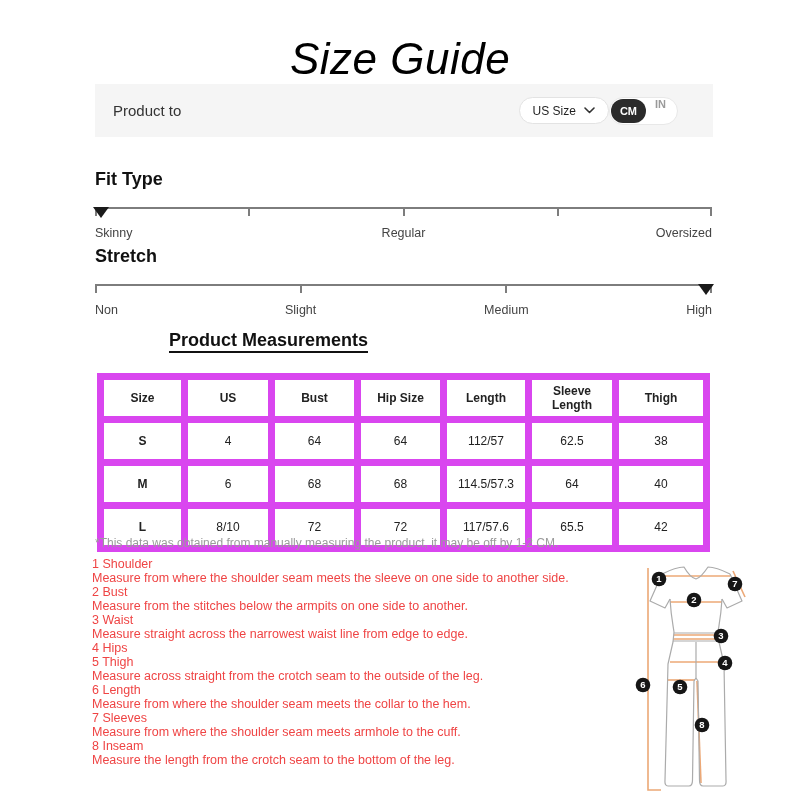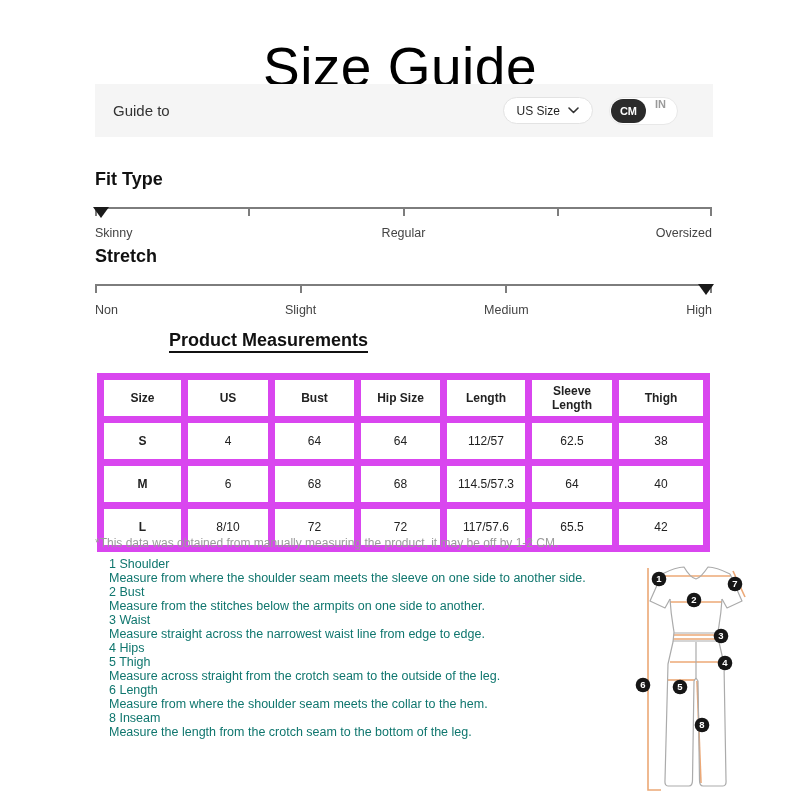--- a/index.html
+++ b/index.html
@@ -4,31 +4,31 @@
 <style>
   html,body { margin:0; padding:0; background:#fff; }
   #page {
     position:relative; width:800px; height:800px; margin:0 auto;
     background:#fff; font-family:"Liberation Sans", sans-serif; overflow:hidden;
   }
 
   
   .title {
     position:absolute; top:6px; left:0; width:100%;
-    text-align:center; font-size:55px; line-height:48px;
-    color:#000; letter-spacing:0.5px; font-weight:400;
+    text-align:center; font-size:44px; line-height:48px;
+    color:#000; letter-spacing:0.5px; font-weight:400;font-style:italic;
   }
 
   
   .switch-bar {
     position:absolute; left:95px; top:84px; width:618px; height:53px;
     background:#f5f5f5; display:flex; align-items:center;
   }
   .switch-label { margin-left:18px; font-size:15px; color:#333; }
-  .switch-controls { margin-left:auto; margin-right:35px; display:flex; align-items:center; gap:16px; }
+  .switch-controls { margin-left:auto; margin-right:35px; display:flex; align-items:center; gap:0; }
   .size-pill {
     height:25px; background:#fff; border:1px solid #e3e3e3; border-radius:14px;
     display:flex; align-items:center; gap:8px; padding:0 13px;
     font-size:12px; color:#1f1f1f; cursor:pointer;
   }
   .unit-toggle {
     height:26px; background:#fff; border:1px solid #e8e8e8; border-radius:14px;
     display:flex; align-items:flex-start; cursor:pointer;
   }
   .unit-cm {
@@ -74,37 +74,37 @@
     border:7px solid #d946ef; height:36px; padding:0;
     text-align:center; vertical-align:middle; font-size:12px; color:#222;
   }
   .size-table th { font-weight:bold; }
   .size-table td.size-col { font-weight:bold; }
 
   .footnote { position:absolute; left:95px; top:536px; font-size:12px; color:#9b9b9b; }
 
   
   .measure-list {
-    position:absolute; left:109px; top:557px; width:556px;
-    font-size:12.5px; line-height:14px; color:#0f766e;
+    position:absolute; left:92px; top:557px; width:556px;
+    font-size:12.5px; line-height:14px; color:#ef4444;
   }
 
   
   .figure { position:absolute; left:634px; top:560px; width:124px; height:238px; }
   .figure svg { display:block; }
 </style>
 </head>
 <body>
 
 <div id="page">
 
   <h1 class="title">Size Guide</h1>
 
   <div class="switch-bar">
-    <span class="switch-label">Guide to</span>
+    <span class="switch-label">Product to</span>
     <div class="switch-controls">
       <div class="size-pill">
         <span>US Size</span>
         <svg width="11" height="7" viewBox="0 0 11 7">
           <polyline points="1,1 5.5,5.5 10,1" fill="none" stroke="#333" stroke-width="1.6" stroke-linecap="round" stroke-linejoin="round"></polyline>
         </svg>
       </div>
       <div class="unit-toggle">
         <span class="unit-cm">CM</span>
         <span class="unit-in">IN</span>
@@ -222,20 +222,24 @@
     </div>
     <div>
       <div>5 Thigh</div>
       <div>Measure across straight from the crotch seam to the outside of the leg.</div>
     </div>
     <div>
       <div>6 Length</div>
       <div>Measure from where the shoulder seam meets the collar to the hem.</div>
     </div>
     <div>
+      <div>7 Sleeves</div>
+      <div>Measure from where the shoulder seam meets armhole to the cuff.</div>
+    </div>
+    <div>
       <div>8 Inseam</div>
       <div>Measure the length from the crotch seam to the bottom of the leg.</div>
     </div>
   </div>
 
   <div class="figure">
     <svg width="124" height="238" viewBox="0 0 124 238">
 
       <g stroke="#ECA876" stroke-width="1.6" fill="none">
         <path d="M28,16 L96,16"></path>

